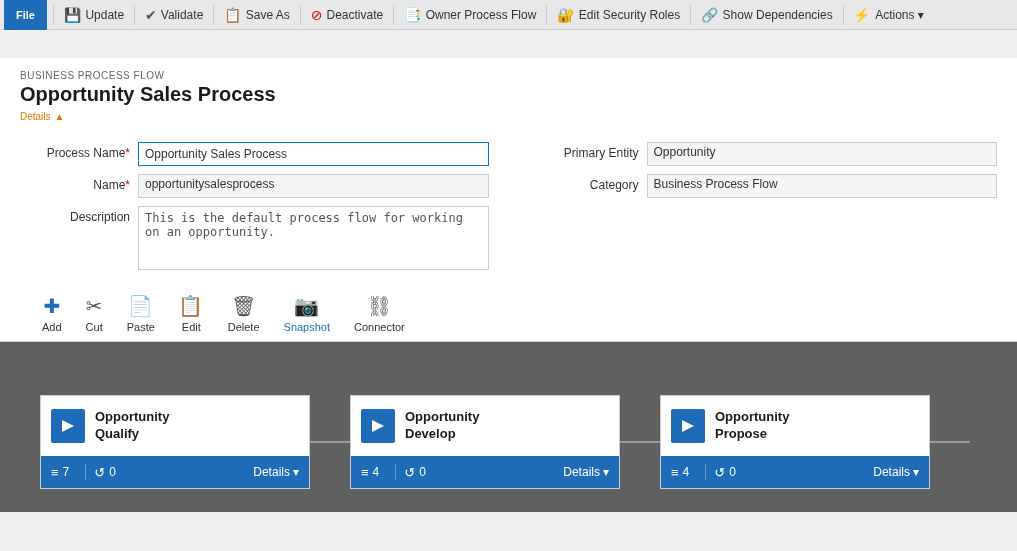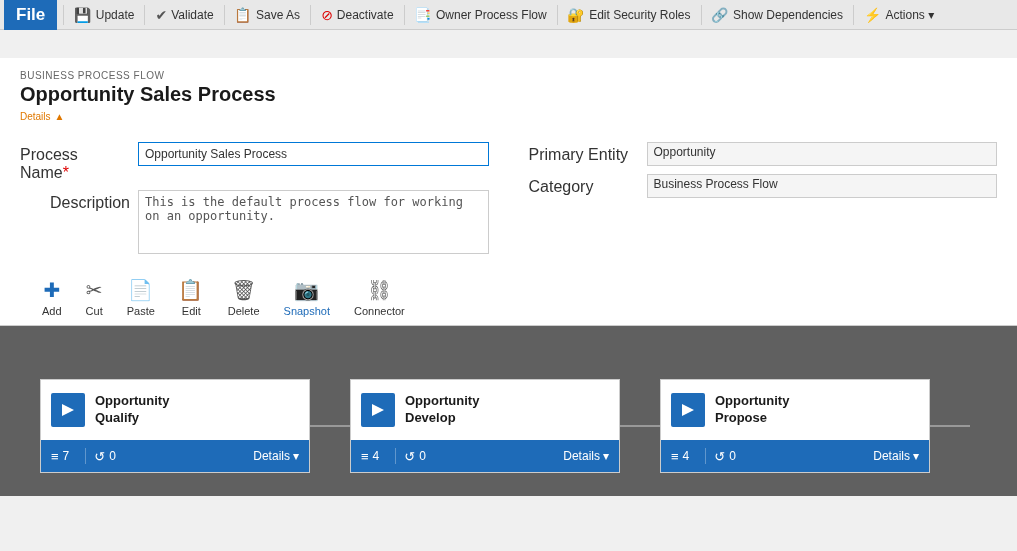--- a/index.html
+++ b/index.html
@@ -13,21 +13,21 @@
       border-bottom: 1px solid #ccc;
       height: 30px;
       padding: 0 4px;
       gap: 0;
     }
     .toolbar-file-btn {
       background: #1e6bb8;
       color: white;
       border: none;
       padding: 4px 12px;
-      font-size: 17px;
+      font-size: 11px;
       font-weight: bold;
       height: 30px;
       cursor: pointer;
       margin-right: 4px;
     }
     .toolbar-separator {
       width: 1px;
       height: 20px;
       background: #ccc;
       margin: 0 2px;
@@ -92,24 +92,24 @@
     }
     .form-left, .form-right { display: flex; flex-direction: column; gap: 8px; }
     .form-row {
       display: flex;
       align-items: flex-start;
       gap: 8px;
     }
     .form-label {
       width: 110px;
       min-width: 110px;
-      font-size: 16px;
+      font-size: 12px;
       color: #333;
       padding-top: 4px;
-      text-align: left;
+      text-align: right;
     }
     .required { color: #d00; }
     .form-input {
       flex: 1;
       height: 24px;
       border: 1px solid #0078d7;
       padding: 2px 6px;
       font-size: 12px;
       color: #333;
       background: white;
@@ -135,21 +135,21 @@
       background: white;
     }
     .description-row {
       display: flex;
       align-items: flex-start;
       gap: 8px;
     }
     .description-label {
       width: 110px;
       min-width: 110px;
-      font-size: 16px;
+      font-size: 12px;
       color: #333;
       padding-top: 4px;
       text-align: right;
     }
 
     
     .actions-bar {
       display: flex;
       align-items: flex-end;
       gap: 0;
@@ -327,20 +327,26 @@
   
   <div class="form-section">
 
     <div class="form-left">
       <div class="form-row">
         <label class="form-label">
           <span>Process Name</span><span class="required">*</span>
         </label>
         <input class="form-input" type="text" value="Opportunity Sales Process" style="">
       </div>
+      <div class="form-row">
+        <label class="form-label">
+          <span>Name</span><span class="required">*</span>
+        </label>
+        <div class="form-input-readonly">opportunitysalesprocess</div>
+      </div>
       <div class="description-row">
         <label class="description-label">Description</label>
         <textarea class="form-textarea" style="width: calc(100% - 118px); max-width: 480px;">This is the default process flow for working on an opportunity.</textarea>
       </div>
     </div>
 
     <div class="form-right">
       <div class="form-row">
         <label class="form-label">Primary Entity</label>
         <div class="form-input-readonly">Opportunity</div>

